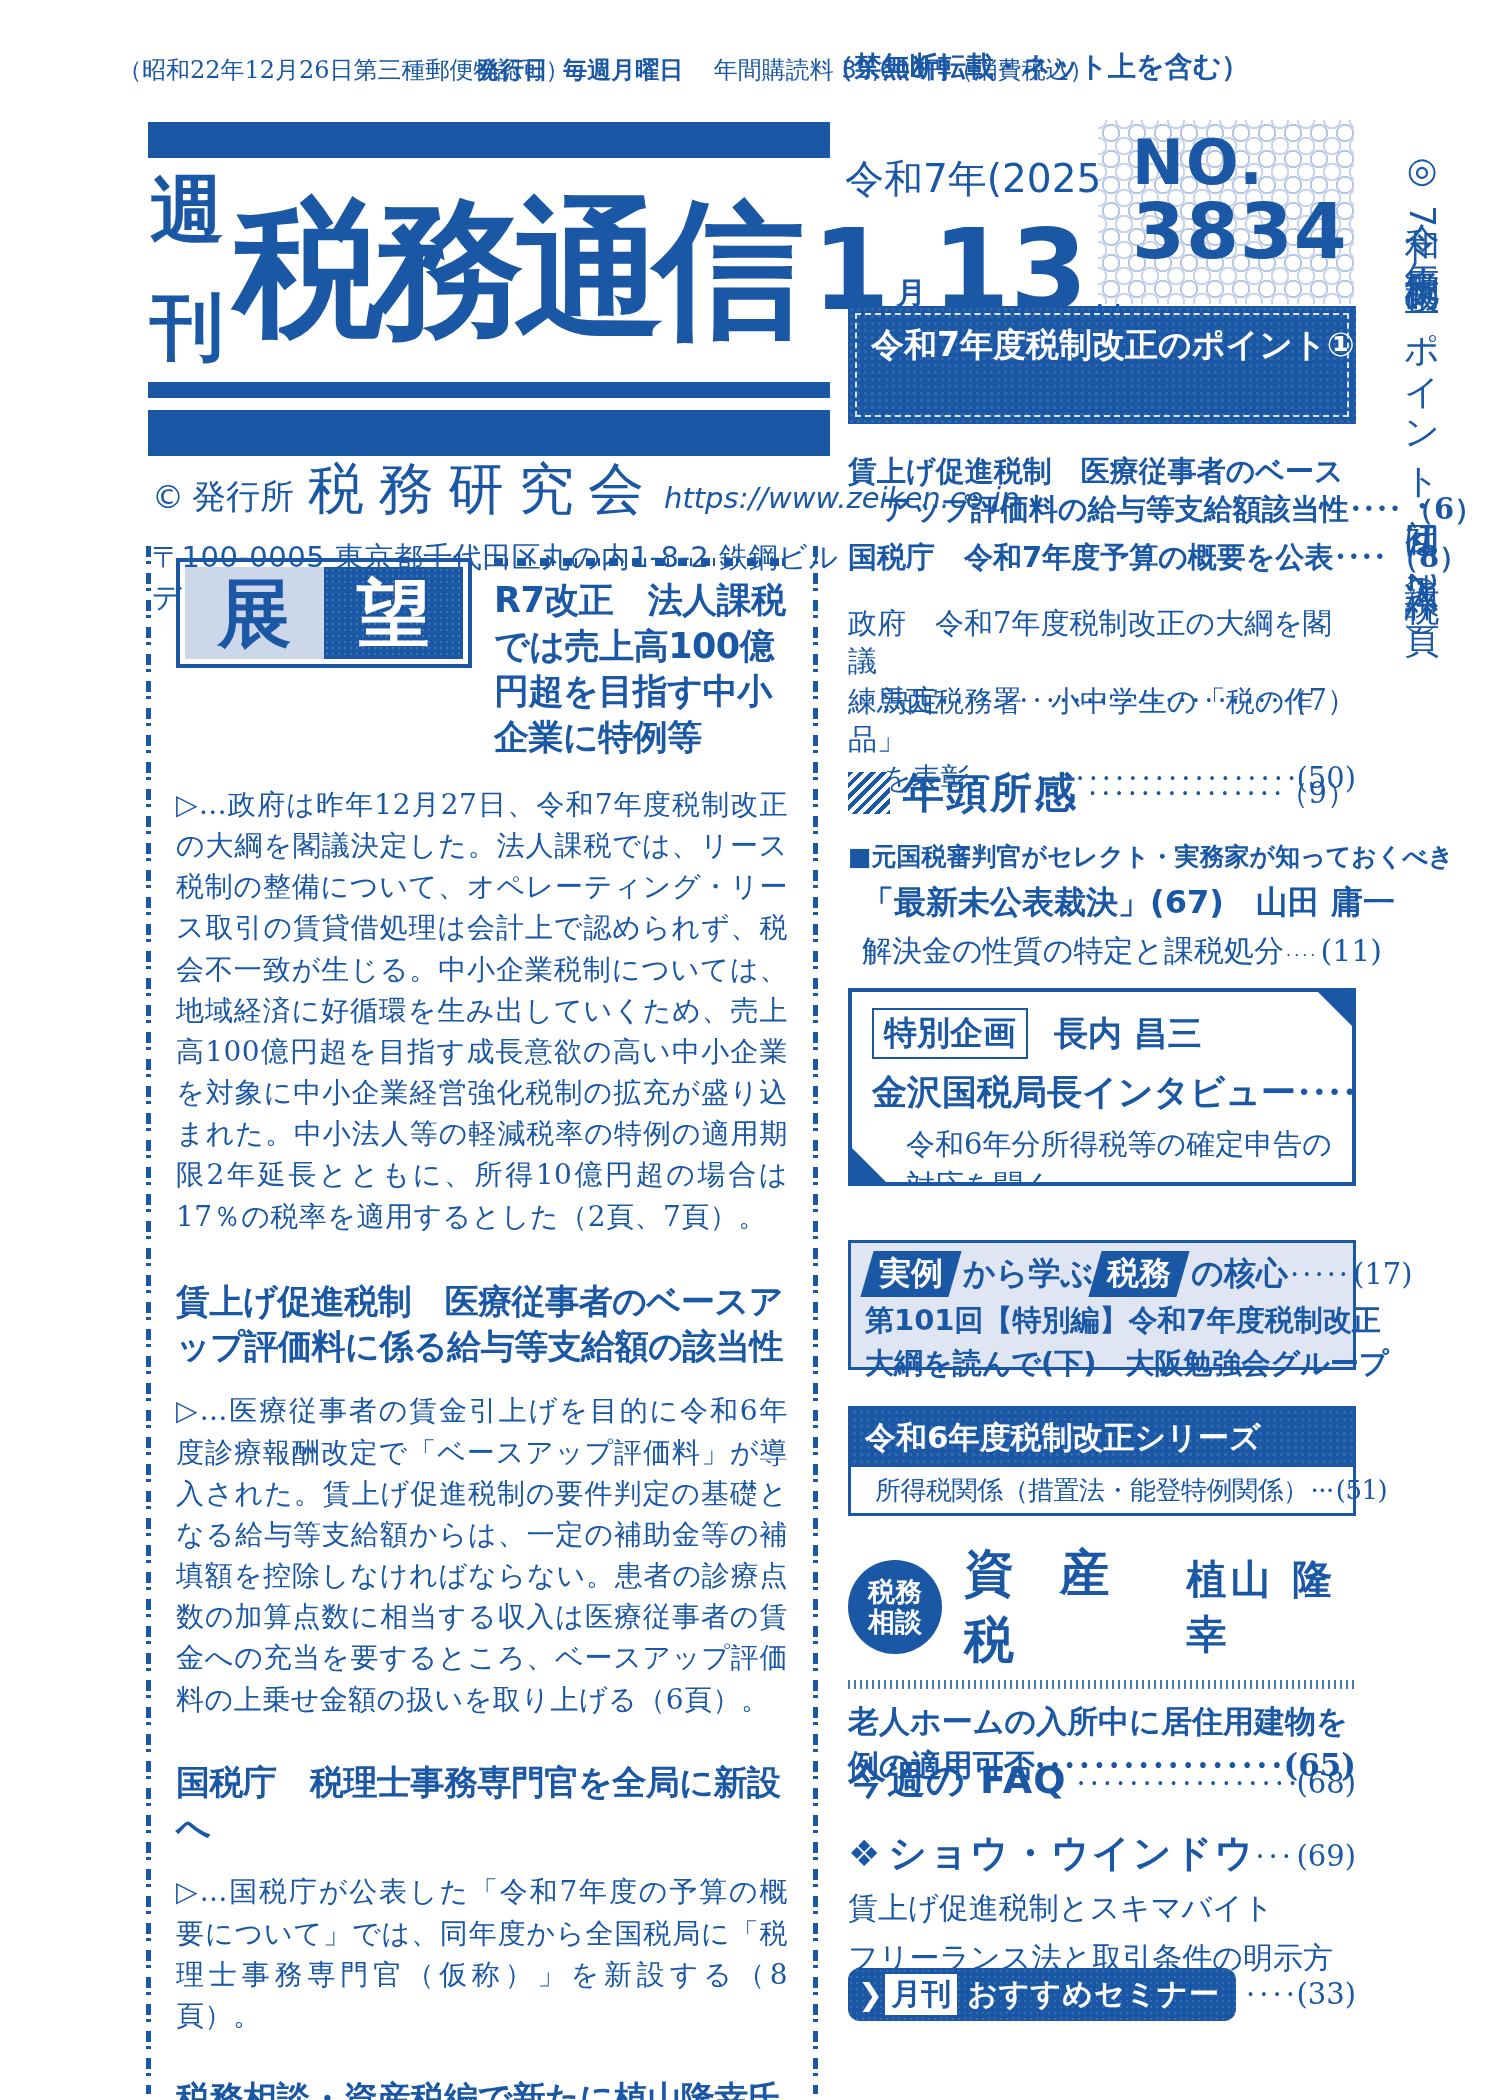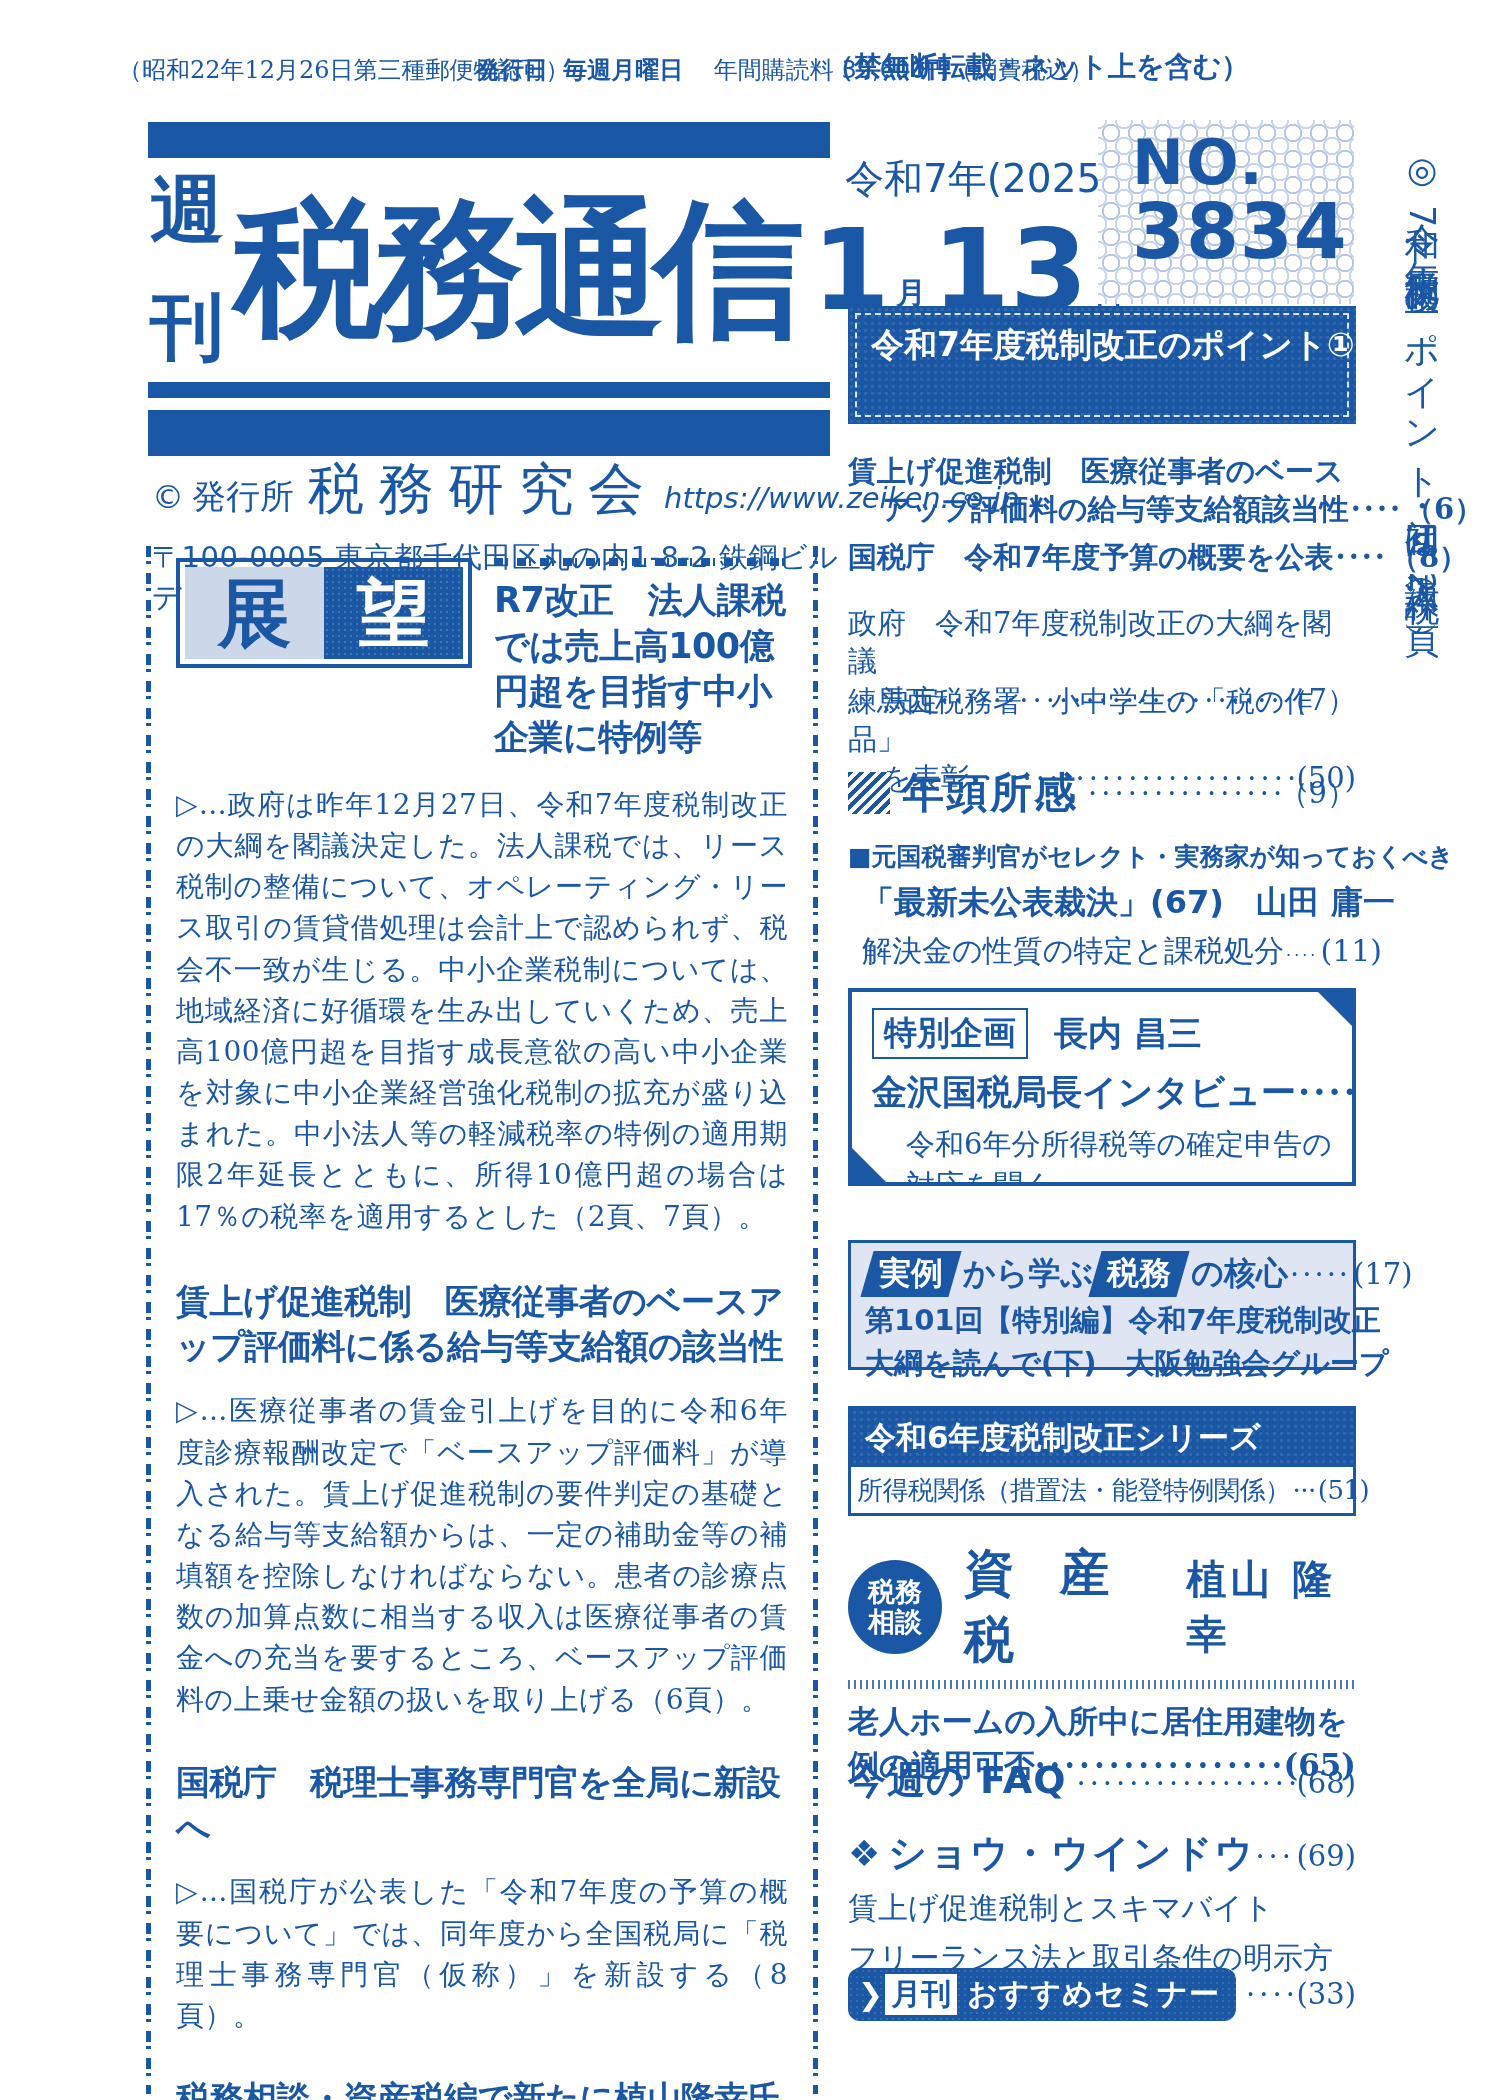--- a/index.html
+++ b/index.html
@@ -89,21 +89,21 @@
 
   .jitsurei{top:1240px;height:130px;background:var(--lav);border:3px solid var(--blue);padding:8px 14px;}
   .jit-row1{display:flex;align-items:center;white-space:nowrap;}
   .pg-badge{display:inline-block;background:var(--blue);color:#fff;transform:skewX(-16deg);padding:1px 12px;margin:0 8px 0 2px;}
   .pg-badge span{display:inline-block;transform:skewX(16deg);font-size:32px;font-weight:bold;}
   .jit-mid{font-size:32px;font-weight:bold;}
   .jit-sub{font-size:29px;font-weight:bold;line-height:1.35;margin-top:4px;white-space:nowrap;}
 
   .seriesbox{top:1406px;border:3px solid var(--blue);}
   .series-header{background:var(--blue);background-image:radial-gradient(rgba(255,255,255,.10) 1.4px,transparent 1.5px);background-size:7px 7px;color:#fff;font-size:31px;font-weight:bold;padding:8px 14px;}
-  .series-item{padding:6px 6px;display:flex;align-items:baseline;white-space:nowrap;}
+  .series-item{padding:6px 24px;display:flex;align-items:baseline;white-space:nowrap;}
   .series-item .toc-serif{font-size:26px;letter-spacing:-.5px;}
 
   .soudan{top:1540px;}
   .soudan-head{display:flex;align-items:center;}
   .soudan-circle{width:94px;height:94px;border-radius:50%;background:var(--blue);color:#fff;display:flex;flex-direction:column;align-items:center;justify-content:center;flex:0 0 auto;}
   .soudan-circle span{font-size:27px;font-weight:bold;line-height:1.1;}
   .soudan-title{font-size:50px;font-weight:bold;letter-spacing:14px;margin-left:22px;}
   .soudan-author{font-size:40px;font-weight:bold;margin-left:auto;letter-spacing:4px;}
   .tick-rule{height:9px;margin-top:6px;background:repeating-linear-gradient(90deg,rgba(26,87,165,.8) 0 2px,transparent 2px 6px);}
   .soudan-body{margin-top:10px;}

